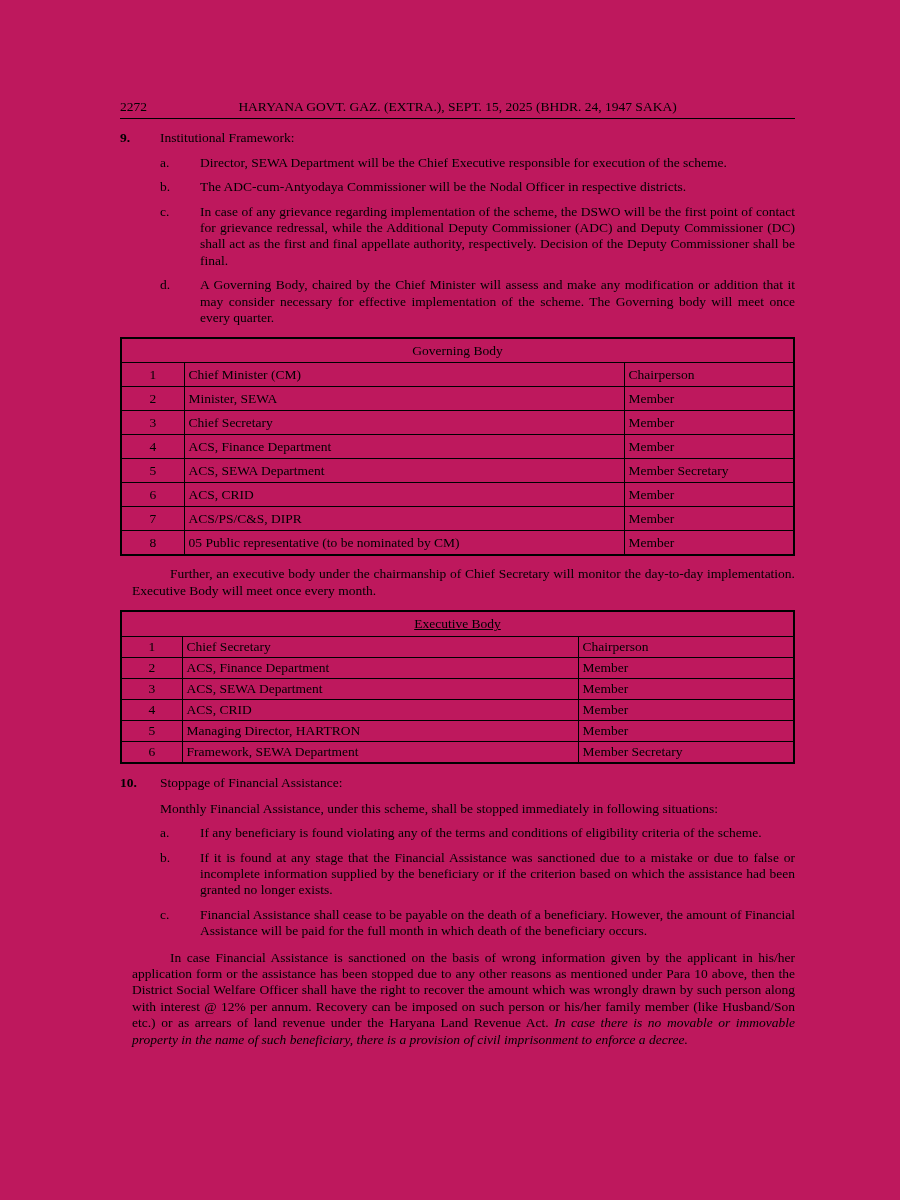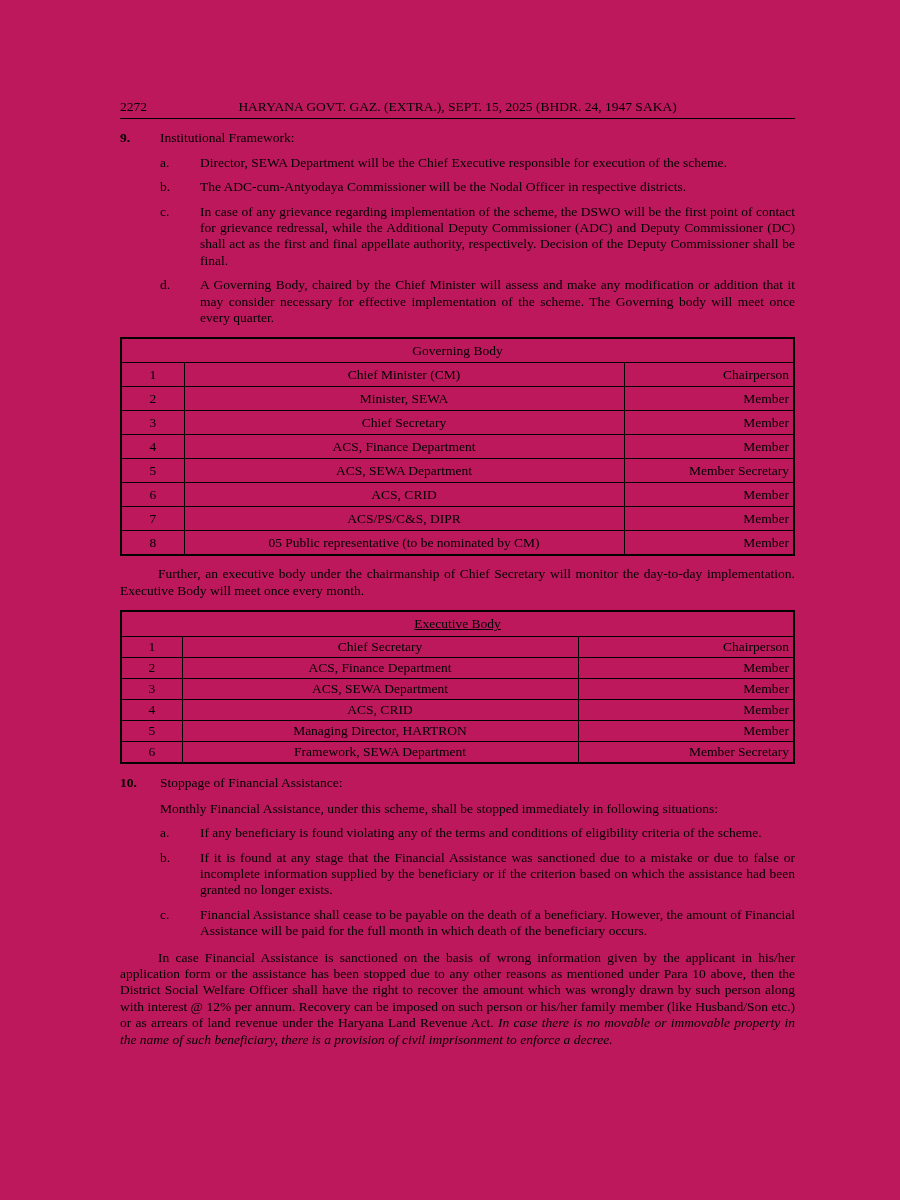--- a/index.html
+++ b/index.html
@@ -59,20 +59,21 @@
   }
   .intro-para {
     margin-left: 40px;
     margin-top: 9px;
     text-align: justify;
   }
   .flow-para {
     margin-top: 10px;
     text-align: justify;
     text-indent: 38px;
+    margin-left: 12px;
   }
   .italic { font-style: italic; }
   table.body-table {
     width: 100%;
     border-collapse: collapse;
     margin-top: 11px;
     margin-bottom: 10px;
     border: 2px solid #000000;
     font-size: 13.5px;
   }
@@ -82,22 +83,22 @@
     vertical-align: middle;
   }
   td.table-title {
     text-align: center;
     height: 21px;
   }
   .gov-table td { height: 23px; }
   .exec-table td { height: 20px; }
   .exec-table td.table-title { height: 24px; text-decoration: underline; }
   td.col-num { text-align: center; }
-  td.col-name { text-align: center; padding-left: 12px; }
-  td.col-role { text-align: right; }
+  td.col-name { text-align: left; padding-left: 12px; }
+  td.col-role { text-align: left; }
   .gov-table col.c-num { width: 63px; }
   .gov-table col.c-role { width: 170px; }
   .exec-table col.c-num { width: 61px; }
   .exec-table col.c-role { width: 216px; }
 </style>
 </head>
 <body>
 
 <div class="page">
   <div class="content">

